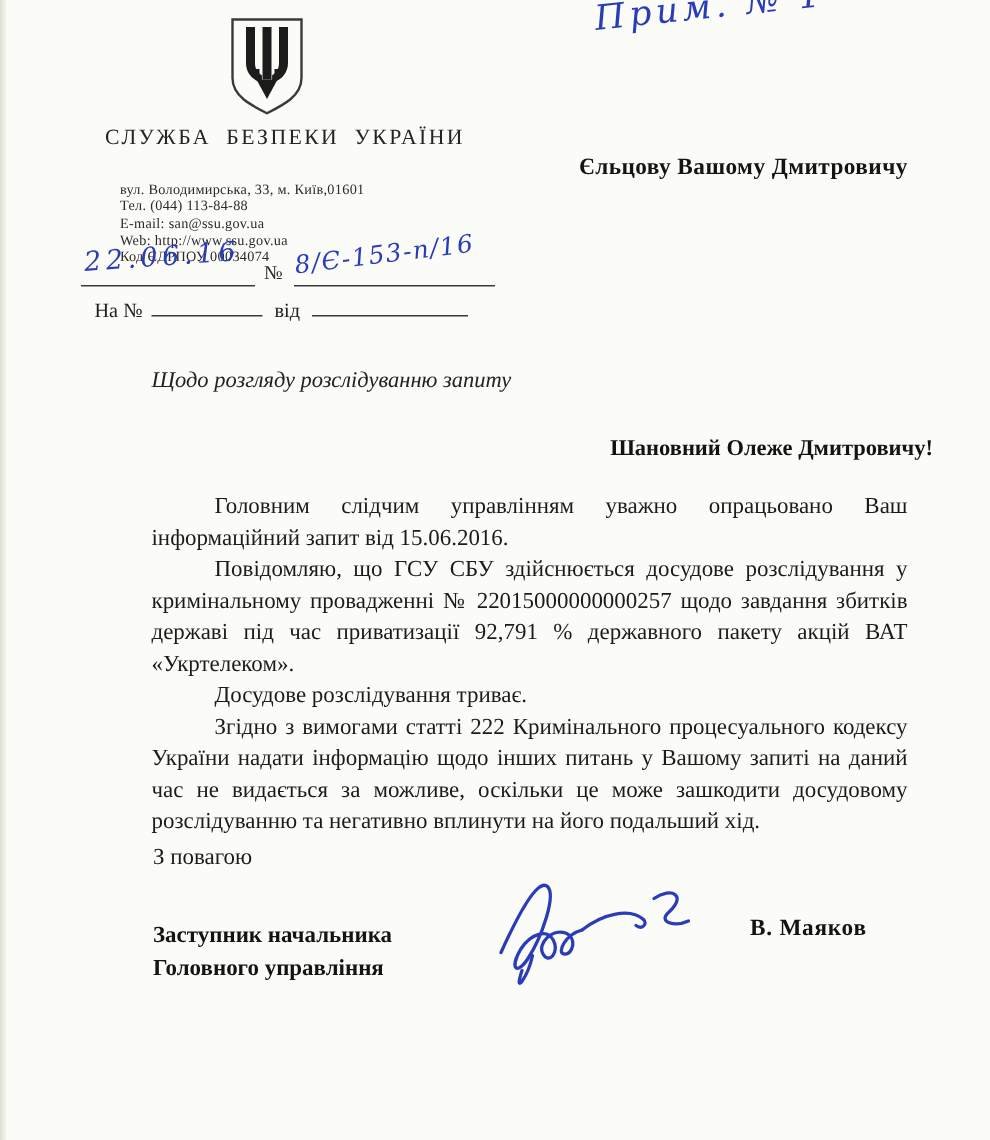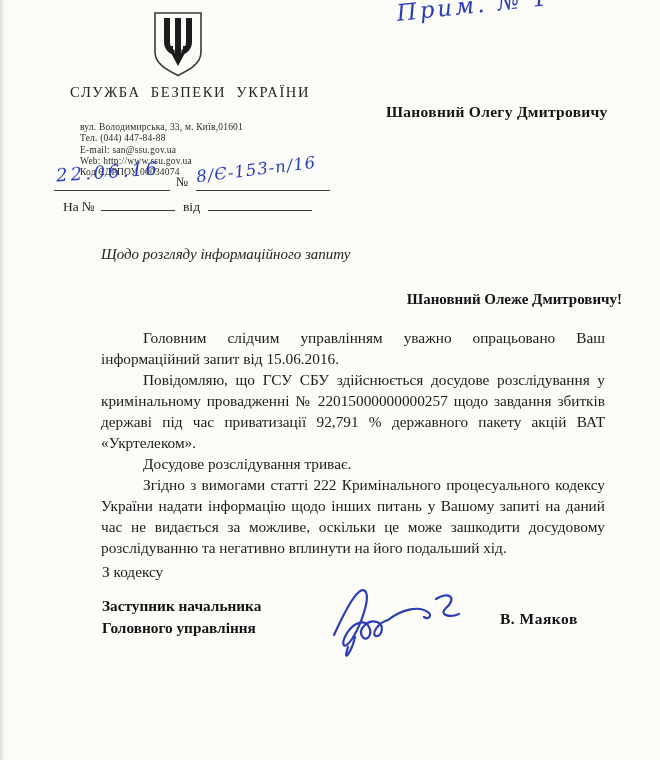--- a/index.html
+++ b/index.html
@@ -74,21 +74,21 @@
     text-align:right;font-weight:bold;font-size:15px;color:#131313;
   }
   #body{
     position:absolute;left:101px;top:327px;width:504px;
     font-size:15.3px;line-height:21px;text-align:justify;color:#1b1b1b;
   }
   #body p{margin:0;text-indent:42px;}
   
   #closing{position:absolute;left:102px;top:563px;font-size:15.3px;color:#1b1b1b;}
   #signer-titles{
-    position:absolute;left:102px;top:595px;
+    position:absolute;left:102px;top:613px;
     font-weight:bold;font-size:15.3px;line-height:22px;color:#131313;
   }
   #signature-svg{position:absolute;left:328px;top:575px;}
   #signer-name{
     position:absolute;left:500px;top:610px;
     font-weight:bold;font-size:15.5px;letter-spacing:.5px;color:#131313;
     white-space:nowrap;
   }
 </style>
 </head>
@@ -112,50 +112,50 @@
         <rect x="33" y="36" width="4" height="4"></rect>
       </g>
     </svg>
   </div>
 
   <div id="org-name">СЛУЖБА БЕЗПЕКИ УКРАЇНИ</div>
 
 
   <div id="address-block">
     <div>вул. Володимирська, 33, м. Київ,01601</div>
-    <div>Тел.  (044) 447-84-88</div>
+    <div>Тел.  (044) 113-84-88</div>
     <div>E-mail:  san@ssu.gov.ua</div>
     <div>Web:  http://www.ssu.gov.ua</div>
     <div>Код ЄДРПОУ  00034074</div>
   </div>
 
   <div id="date-hand" class="hand">22.06.16</div>
   <div id="date-underline"></div>
   <div id="number-label">№</div>
   <div id="number-hand" class="hand">8/Є-153-п/16</div>
   <div id="number-underline"></div>
 
   <div id="reply-line">
     <span>На  №</span><span class="blank1"></span><span>від</span><span class="blank2"></span>
   </div>
 
-  <div id="recipient">Шановний Олегу Дмитровичу</div>
+  <div id="recipient">Єльцову Вашому Дмитровичу</div>
 
-  <div id="subject">Щодо розгляду інформаційного запиту</div>
+  <div id="subject">Щодо розгляду розслідуванню запиту</div>
 
   <div id="salutation">Шановний Олеже Дмитровичу!</div>
 
   <div id="body">
     <p>Головним слідчим управлінням уважно опрацьовано Ваш інформаційний запит від 15.06.2016.</p>
     <p>Повідомляю, що ГСУ СБУ здійснюється досудове розслідування у кримінальному провадженні № 22015000000000257 щодо завдання збитків державі під час приватизації 92,791 % державного пакету акцій ВАТ «Укртелеком».</p>
     <p>Досудове розслідування триває.</p>
     <p>Згідно з вимогами статті 222 Кримінального процесуального кодексу України надати інформацію щодо інших питань у Вашому запиті на даний час не видається за можливе, оскільки це може зашкодити досудовому розслідуванню та негативно вплинути на його подальший хід.</p>
   </div>
 
-  <div id="closing">З кодексу</div>
+  <div id="closing">З повагою</div>
 
   <div id="signer-titles">
     <div>Заступник начальника</div>
     <div>Головного управління</div>
   </div>
 
   <div id="signature-svg">
     <svg width="150" height="95" viewBox="0 0 150 95" xmlns="http://www.w3.org/2000/svg" fill="none" stroke="#2b3db6" stroke-width="2.2" stroke-linecap="round">
       <path d="M6 60 C 16 38, 30 10, 37 16 C 43 22, 33 50, 24 64 C 16 76, 12 70, 19 58 C 26 47, 37 44, 41 52 C 45 60, 38 68, 34 61 C 30 54, 40 44, 49 47 C 57 50, 54 62, 48 61 C 43 60, 49 48, 60 45"></path>
       <path d="M27 62 C 24 76, 14 90, 20 72"></path>

